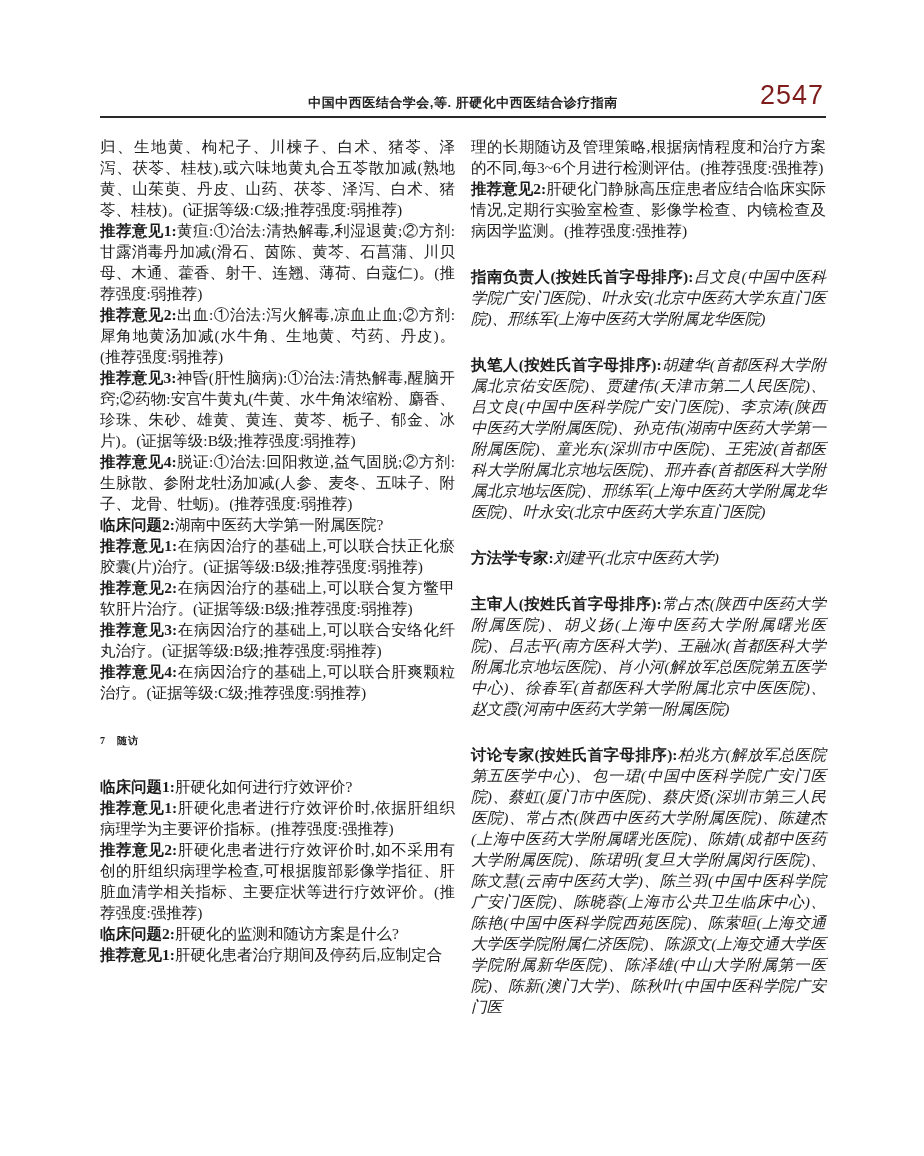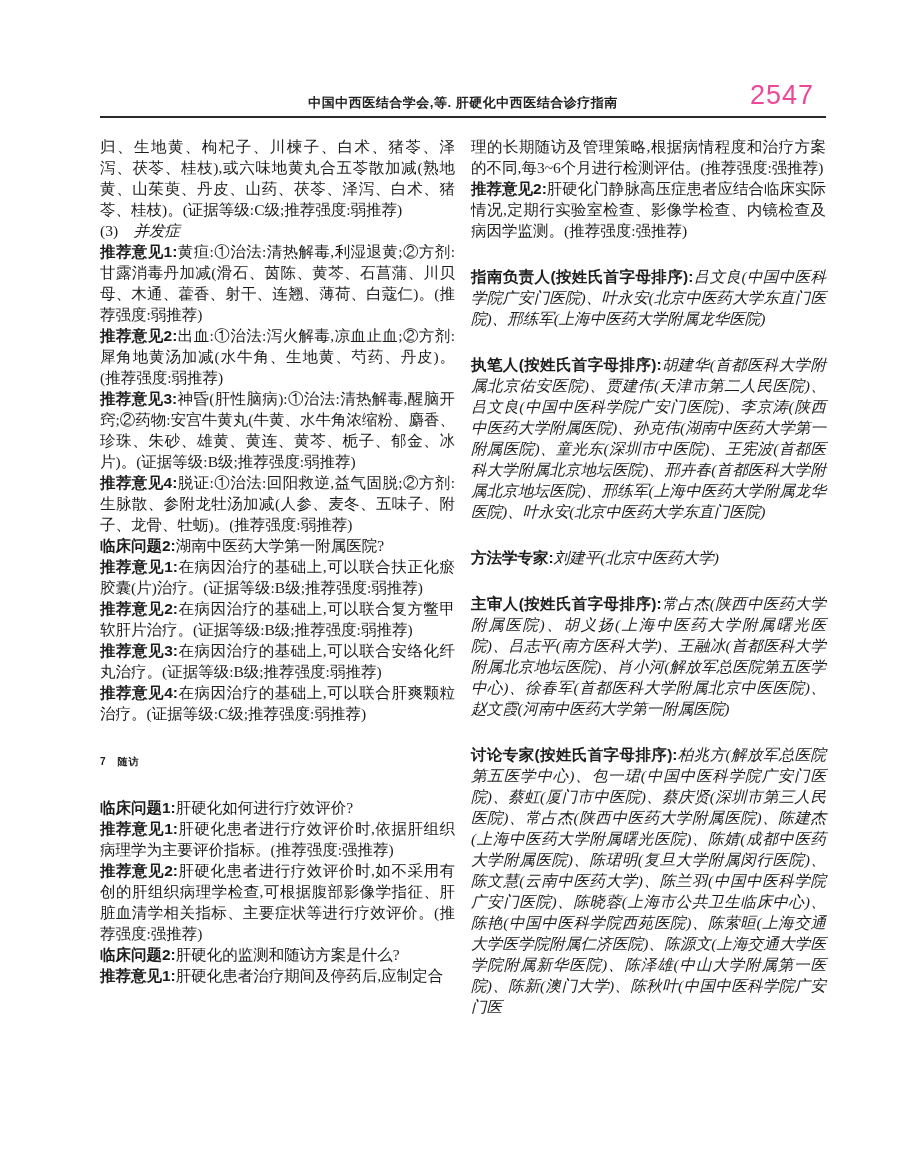--- a/index.html
+++ b/index.html
@@ -19,25 +19,25 @@
   .header-center{
     position:absolute;left:0;right:0;top:8px;
     text-align:center;
     font-family:"Liberation Sans", sans-serif;
     font-weight:bold;
     font-size:13px;
     letter-spacing:0.5px;
     color:#222;
   }
   .page-number{
-    position:absolute;right:12px;top:-6px;
+    position:absolute;right:2px;top:-6px;
     font-family:"Liberation Sans", sans-serif;
     font-size:27px;
     letter-spacing:1px;
-    color:#ec4899;
+    color:#7f1d1d;
   }
   .rule{
     position:absolute;
     top:116px;left:100px;width:726px;height:2px;
     background:#2a2a2a;
   }
   .columns{
     position:absolute;
     top:136px;left:100px;width:726px;
     display:flex;
@@ -58,41 +58,40 @@
   .col p.section-heading{
     margin:25px 0 25px 0;
     text-align:left;
   }
   .section-heading .run-bold{
     font-size:10px;
     letter-spacing:1px;
     text-align:right;
   }
   .run-bold{
-    font-family:Liberation Sans, sans-serif;
+    font-family:Liberation Serif, serif;
     font-weight:bold;
   }
   .run-kai{
     font-style:italic;
   }
 </style>
 </head>
 <body>
 
 <div class="page">
   <div class="header">
     <div class="header-center">中国中西医结合学会,等. 肝硬化中西医结合诊疗指南</div>
     <div class="page-number">2547</div>
   </div>
   <div class="rule"></div>
 
   <div class="columns">
     <div class="col">
         <p class=""><span>归、生地黄、枸杞子、川楝子、白术、猪苓、泽泻、茯苓、桂枝),或六味地黄丸合五苓散加减(熟地黄、山茱萸、丹皮、山药、茯苓、泽泻、白术、猪苓、桂枝)。(证据等级:C级;推荐强度:弱推荐)</span></p>
-        <p class=""><span>(3)　</span><span class="run-kai">并发症</span></p>
         <p class=""><span class="run-bold">推荐意见1:</span><span>黄疸:①治法:清热解毒,利湿退黄;②方剂:甘露消毒丹加减(滑石、茵陈、黄芩、石菖蒲、川贝母、木通、藿香、射干、连翘、薄荷、白蔻仁)。(推荐强度:弱推荐)</span></p>
         <p class=""><span class="run-bold">推荐意见2:</span><span>出血:①治法:泻火解毒,凉血止血;②方剂:犀角地黄汤加减(水牛角、生地黄、芍药、丹皮)。(推荐强度:弱推荐)</span></p>
         <p class=""><span class="run-bold">推荐意见3:</span><span>神昏(肝性脑病):①治法:清热解毒,醒脑开窍;②药物:安宫牛黄丸(牛黄、水牛角浓缩粉、麝香、珍珠、朱砂、雄黄、黄连、黄芩、栀子、郁金、冰片)。(证据等级:B级;推荐强度:弱推荐)</span></p>
         <p class=""><span class="run-bold">推荐意见4:</span><span>脱证:①治法:回阳救逆,益气固脱;②方剂:生脉散、参附龙牡汤加减(人参、麦冬、五味子、附子、龙骨、牡蛎)。(推荐强度:弱推荐)</span></p>
         <p class=""><span class="run-bold">临床问题2:</span><span>湖南中医药大学第一附属医院?</span></p>
         <p class=""><span class="run-bold">推荐意见1:</span><span>在病因治疗的基础上,可以联合扶正化瘀胶囊(片)治疗。(证据等级:B级;推荐强度:弱推荐)</span></p>
         <p class=""><span class="run-bold">推荐意见2:</span><span>在病因治疗的基础上,可以联合复方鳖甲软肝片治疗。(证据等级:B级;推荐强度:弱推荐)</span></p>
         <p class=""><span class="run-bold">推荐意见3:</span><span>在病因治疗的基础上,可以联合安络化纤丸治疗。(证据等级:B级;推荐强度:弱推荐)</span></p>
         <p class=""><span class="run-bold">推荐意见4:</span><span>在病因治疗的基础上,可以联合肝爽颗粒治疗。(证据等级:C级;推荐强度:弱推荐)</span></p>
         <p class="section-heading"><span class="run-bold">7　随访</span></p>

